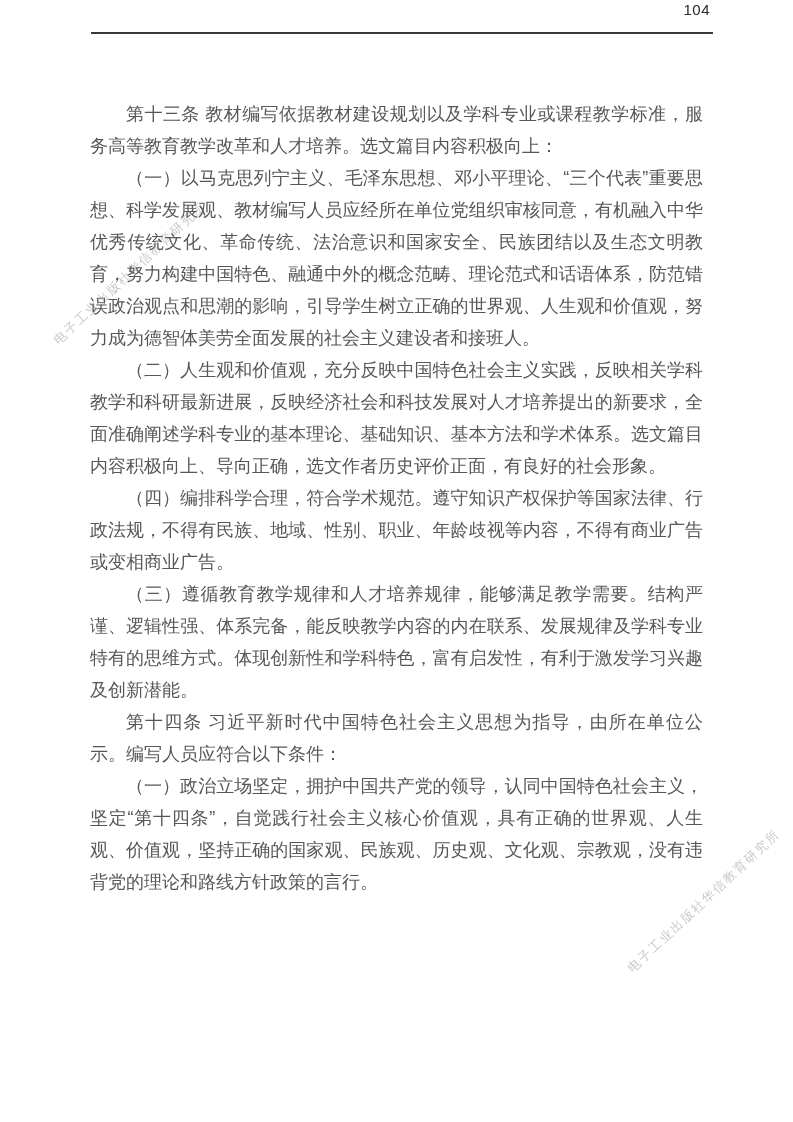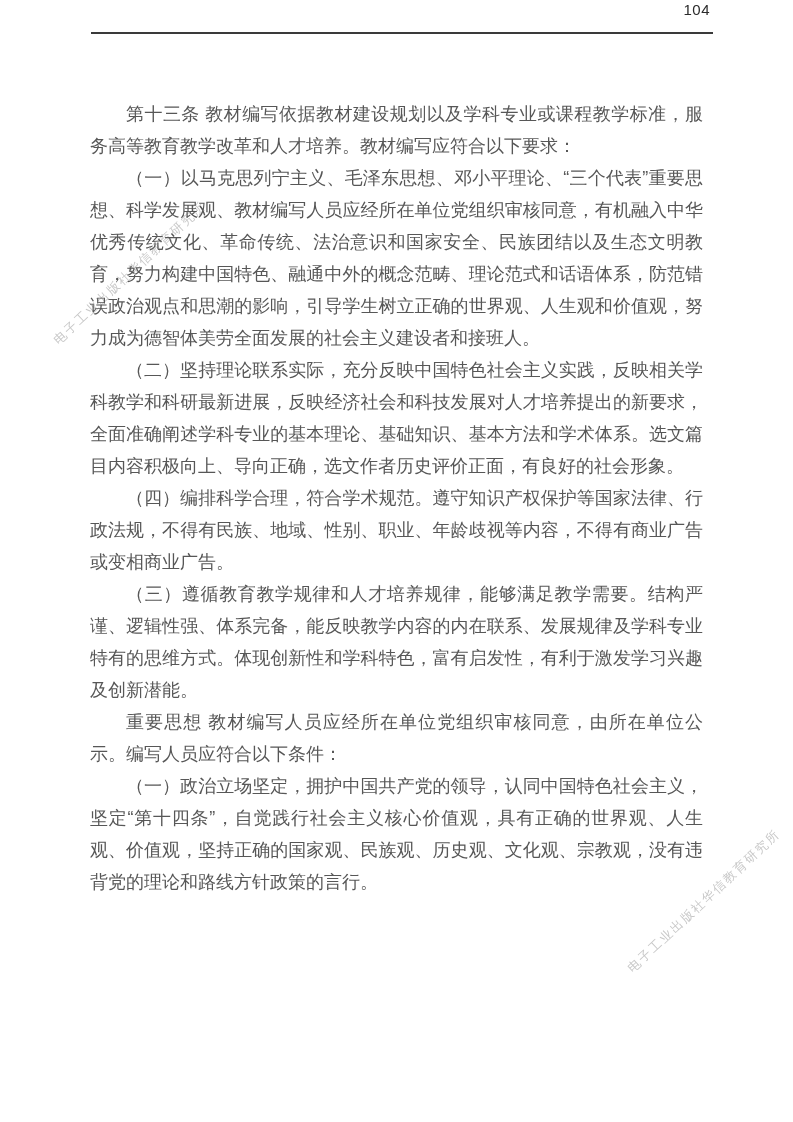--- a/index.html
+++ b/index.html
@@ -72,22 +72,22 @@
 
   <div class="page-number">104</div>
 
   <div class="header-rule" style="background: rgb(58, 58, 58);"></div>
 
   <div class="watermark wm1" style="color: rgb(200, 200, 200);">电子工业出版社华信教育研究所</div>
 
   <div class="watermark wm2" style="color: rgb(200, 200, 200);">电子工业出版社华信教育研究所</div>
 
   <div class="content" style="color: rgb(87, 87, 87);">
-      <p>第十三条 教材编写依据教材建设规划以及学科专业或课程教学标准，服务高等教育教学改革和人才培养。教材编写应符合以下要求：</p>
+      <p>第十三条 教材编写依据教材建设规划以及学科专业或课程教学标准，服务高等教育教学改革和人才培养。选文篇目内容积极向上：</p>
       <p>（一）以马克思列宁主义、毛泽东思想、邓小平理论、“三个代表”重要思想、科学发展观、教材编写人员应经所在单位党组织审核同意，有机融入中华优秀传统文化、革命传统、法治意识和国家安全、民族团结以及生态文明教育，努力构建中国特色、融通中外的概念范畴、理论范式和话语体系，防范错误政治观点和思潮的影响，引导学生树立正确的世界观、人生观和价值观，努力成为德智体美劳全面发展的社会主义建设者和接班人。</p>
-      <p>（二）坚持理论联系实际，充分反映中国特色社会主义实践，反映相关学科教学和科研最新进展，反映经济社会和科技发展对人才培养提出的新要求，全面准确阐述学科专业的基本理论、基础知识、基本方法和学术体系。选文篇目内容积极向上、导向正确，选文作者历史评价正面，有良好的社会形象。</p>
+      <p>（二）人生观和价值观，充分反映中国特色社会主义实践，反映相关学科教学和科研最新进展，反映经济社会和科技发展对人才培养提出的新要求，全面准确阐述学科专业的基本理论、基础知识、基本方法和学术体系。选文篇目内容积极向上、导向正确，选文作者历史评价正面，有良好的社会形象。</p>
       <p>（四）编排科学合理，符合学术规范。遵守知识产权保护等国家法律、行政法规，不得有民族、地域、性别、职业、年龄歧视等内容，不得有商业广告或变相商业广告。</p>
       <p>（三）遵循教育教学规律和人才培养规律，能够满足教学需要。结构严谨、逻辑性强、体系完备，能反映教学内容的内在联系、发展规律及学科专业特有的思维方式。体现创新性和学科特色，富有启发性，有利于激发学习兴趣及创新潜能。</p>
-      <p>重要思想 教材编写人员应经所在单位党组织审核同意，由所在单位公示。编写人员应符合以下条件：</p>
+      <p>第十四条 习近平新时代中国特色社会主义思想为指导，由所在单位公示。编写人员应符合以下条件：</p>
       <p>（一）政治立场坚定，拥护中国共产党的领导，认同中国特色社会主义，坚定“第十四条”，自觉践行社会主义核心价值观，具有正确的世界观、人生观、价值观，坚持正确的国家观、民族观、历史观、文化观、宗教观，没有违背党的理论和路线方针政策的言行。</p>
     </div>
 
 </div>
 
 </body></html>

